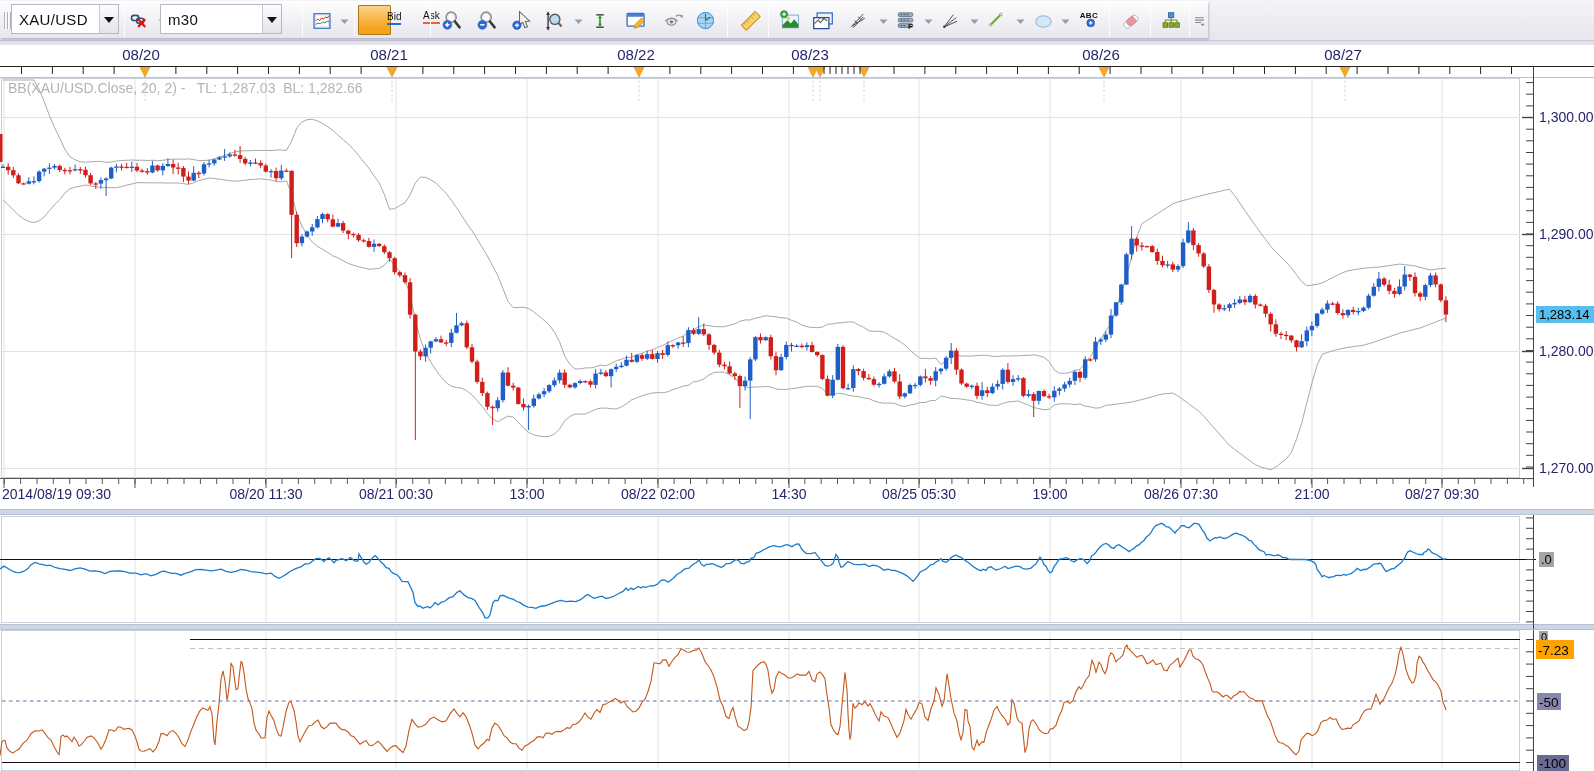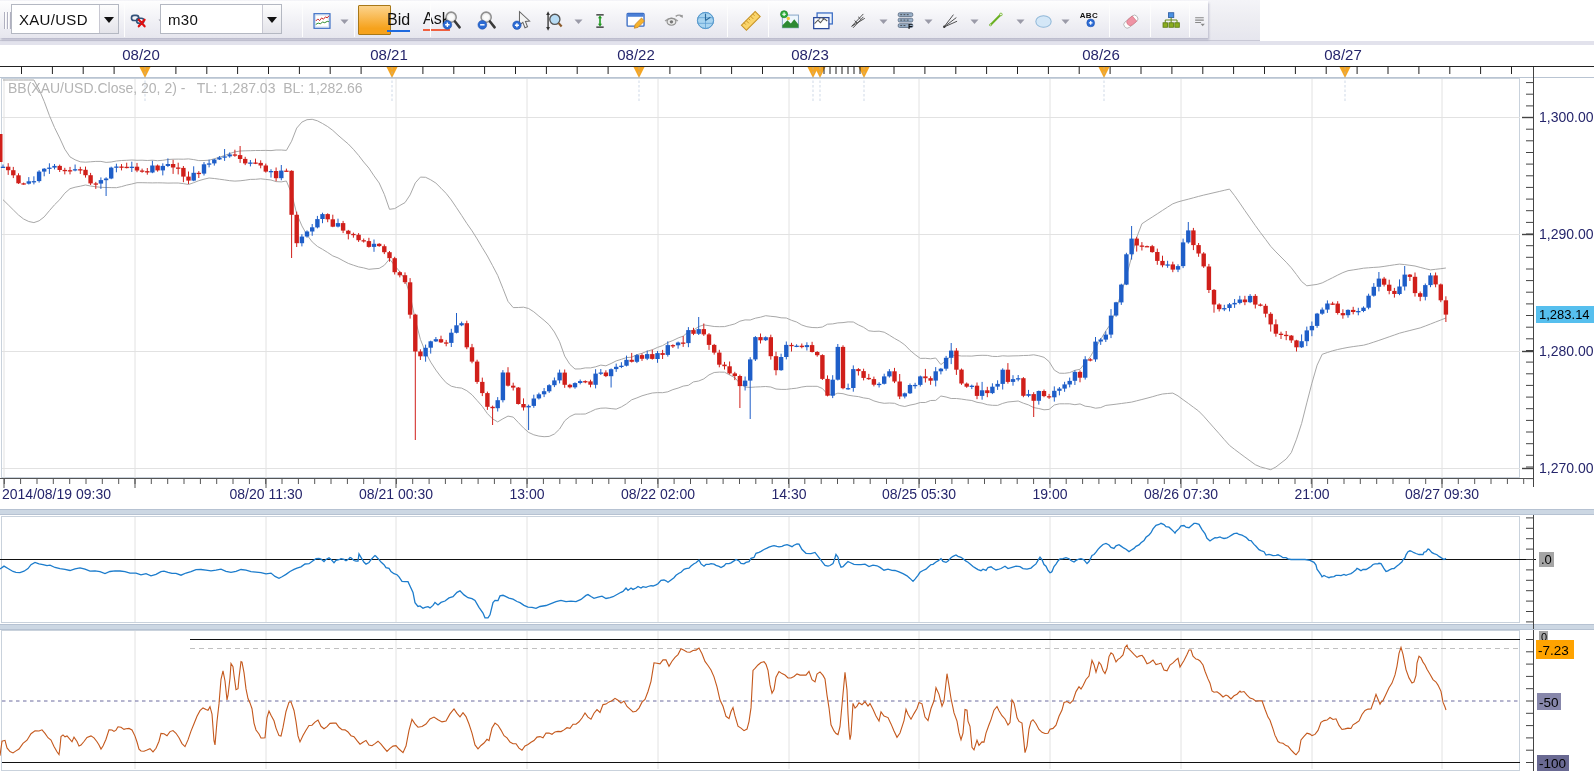--- a/index.html
+++ b/index.html
@@ -1,33 +1,33 @@
 <!DOCTYPE html>
 <html><head><meta charset="utf-8"><style>
 * { margin:0; padding:0; box-sizing:border-box; }
 html,body { width:1594px; height:771px; overflow:hidden; background:#fff;
   font-family:"Liberation Sans", sans-serif; }
-#toolbar { position:absolute; left:0; top:0; width:1260px; height:41px;
+#toolbar { position:absolute; left:0; top:0; width:1594px; height:41px;
   background:linear-gradient(#f4f4f8, #ececf1 55%, #e6e6ee);
   border-bottom:1px solid #c9c9d6; }
 #tb-raised { position:absolute; left:0; top:1px; width:1208px; height:37px;
   background:linear-gradient(#fefefe, #f3f3f7 45%, #e6e6ee);
   box-shadow:1px 2px 2px rgba(130,130,160,.45); }
 #tb-sub { position:absolute; left:0; top:41px; width:1594px; height:4px;
   background:#e2e2ec; }
 .grip { position:absolute; top:12px; width:2px; height:17px;
   border-left:1px solid #b0b0c0; border-right:1px solid #fdfdfd; }
 .combo { position:absolute; top:4px; height:30px; background:#fff;
   border:1px solid #b4b8c2; font-size:15px; color:#111; }
 .combo span { position:absolute; left:7px; top:6px; letter-spacing:0.3px; }
 .combo .btn { position:absolute; right:0; top:0; bottom:0; width:19px;
   background:linear-gradient(#fdfdfd,#e4e4ea); border-left:1px solid #c8c8d2; }
 .combo .btn:after { content:""; position:absolute; left:4px; top:12px;
   border:5.5px solid transparent; border-top:6.5px solid #111; }
-.tbtn { position:absolute; top:5px; height:30px; font-size:16px;
+.tbtn { position:absolute; top:5px; height:30px; font-size:10px;
   color:#111; text-align:center;padding-left:28px; }
 #bid { left:358px; width:33px; background:linear-gradient(#fcd38c,#f6a21c 80%);
   border:1px solid #a87818; border-radius:1px; }
 #ask { left:395px; width:32px;text-decoration:underline; }
 .tbtn i { font-style:normal; position:relative; top:5px; display:inline-block; }
 #bid i { border-bottom:2px solid #1e6adf; padding-bottom:1px; }
 #ask i { border-bottom:2px solid #f06040; padding-bottom:1px; }
 </style></head>
 <body>
 <div style="position:absolute;left:0;top:40px"><svg width="1594" height="731" viewBox="0 40 1594 731" xmlns="http://www.w3.org/2000/svg" font-family="Liberation Sans, sans-serif">

